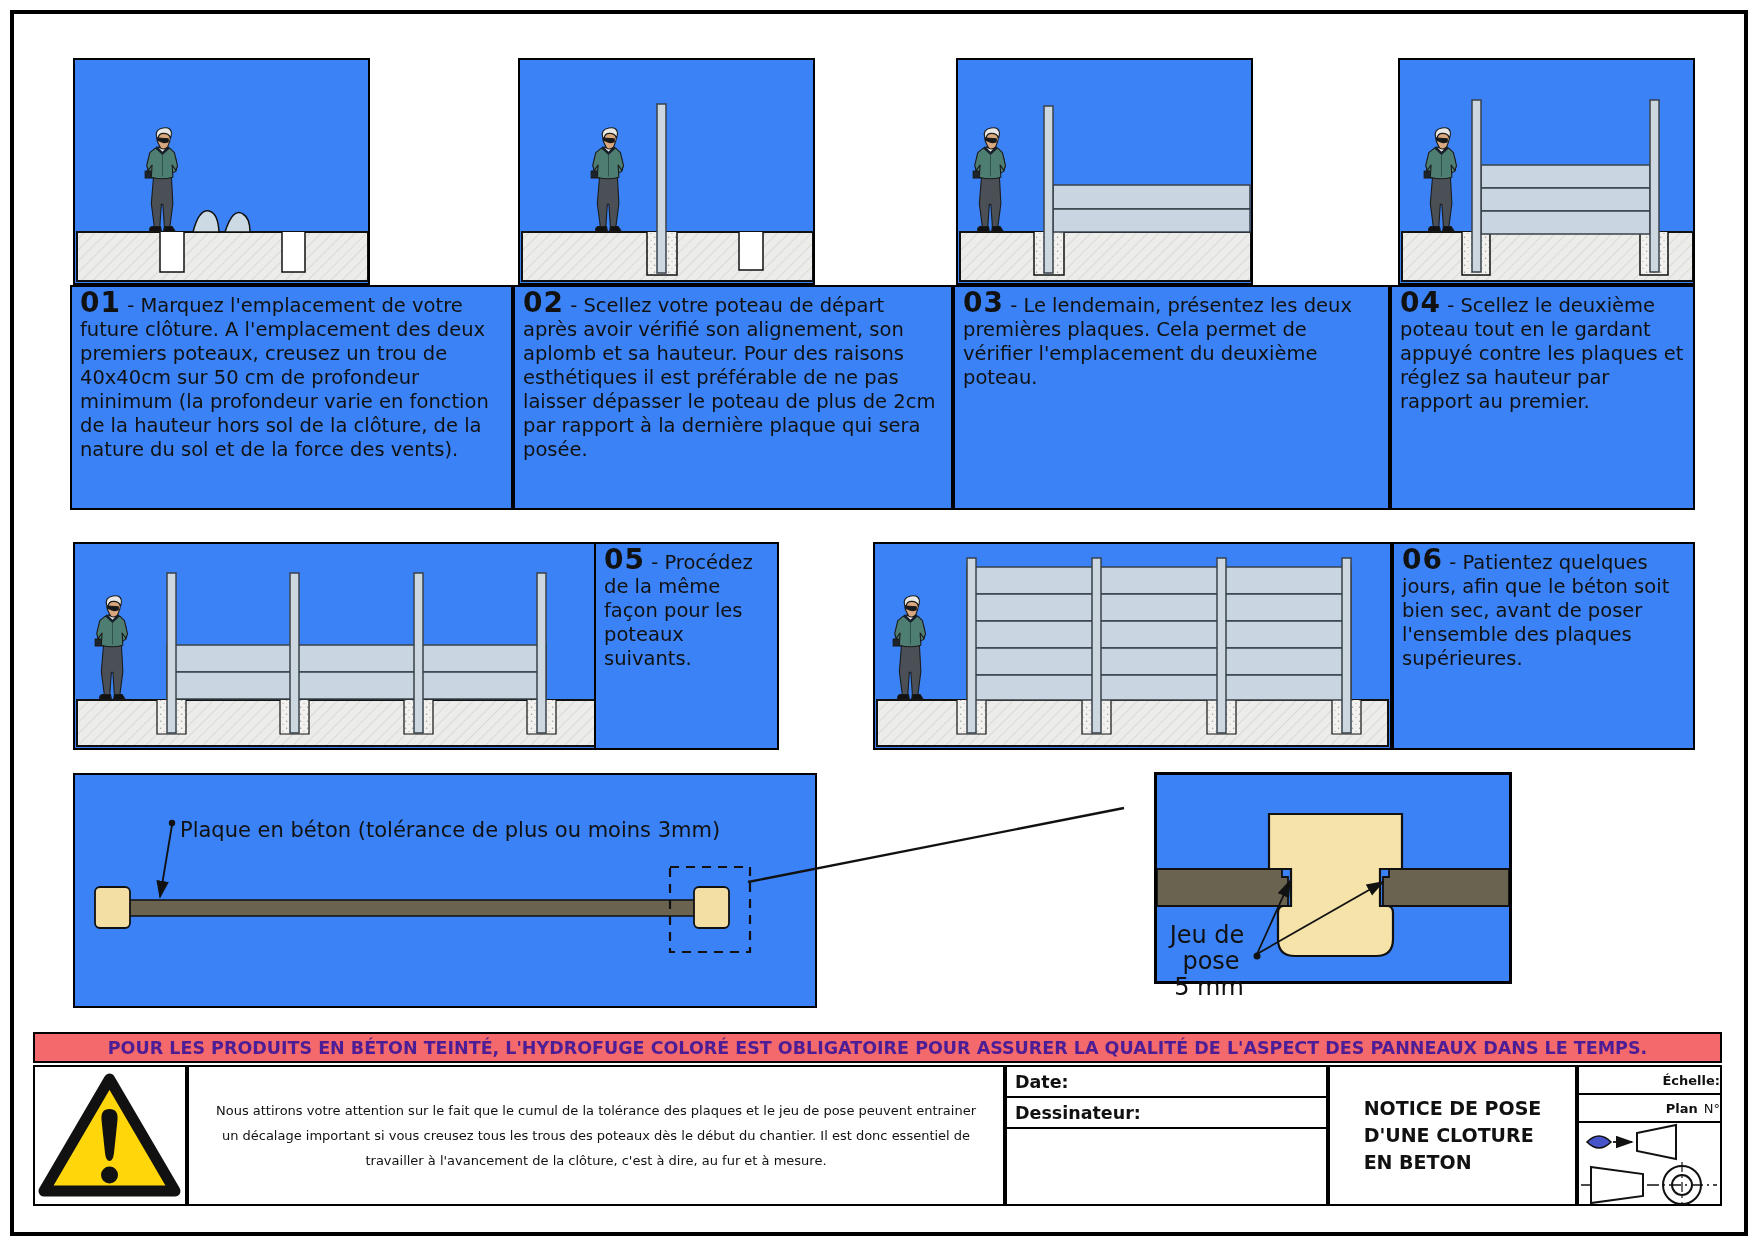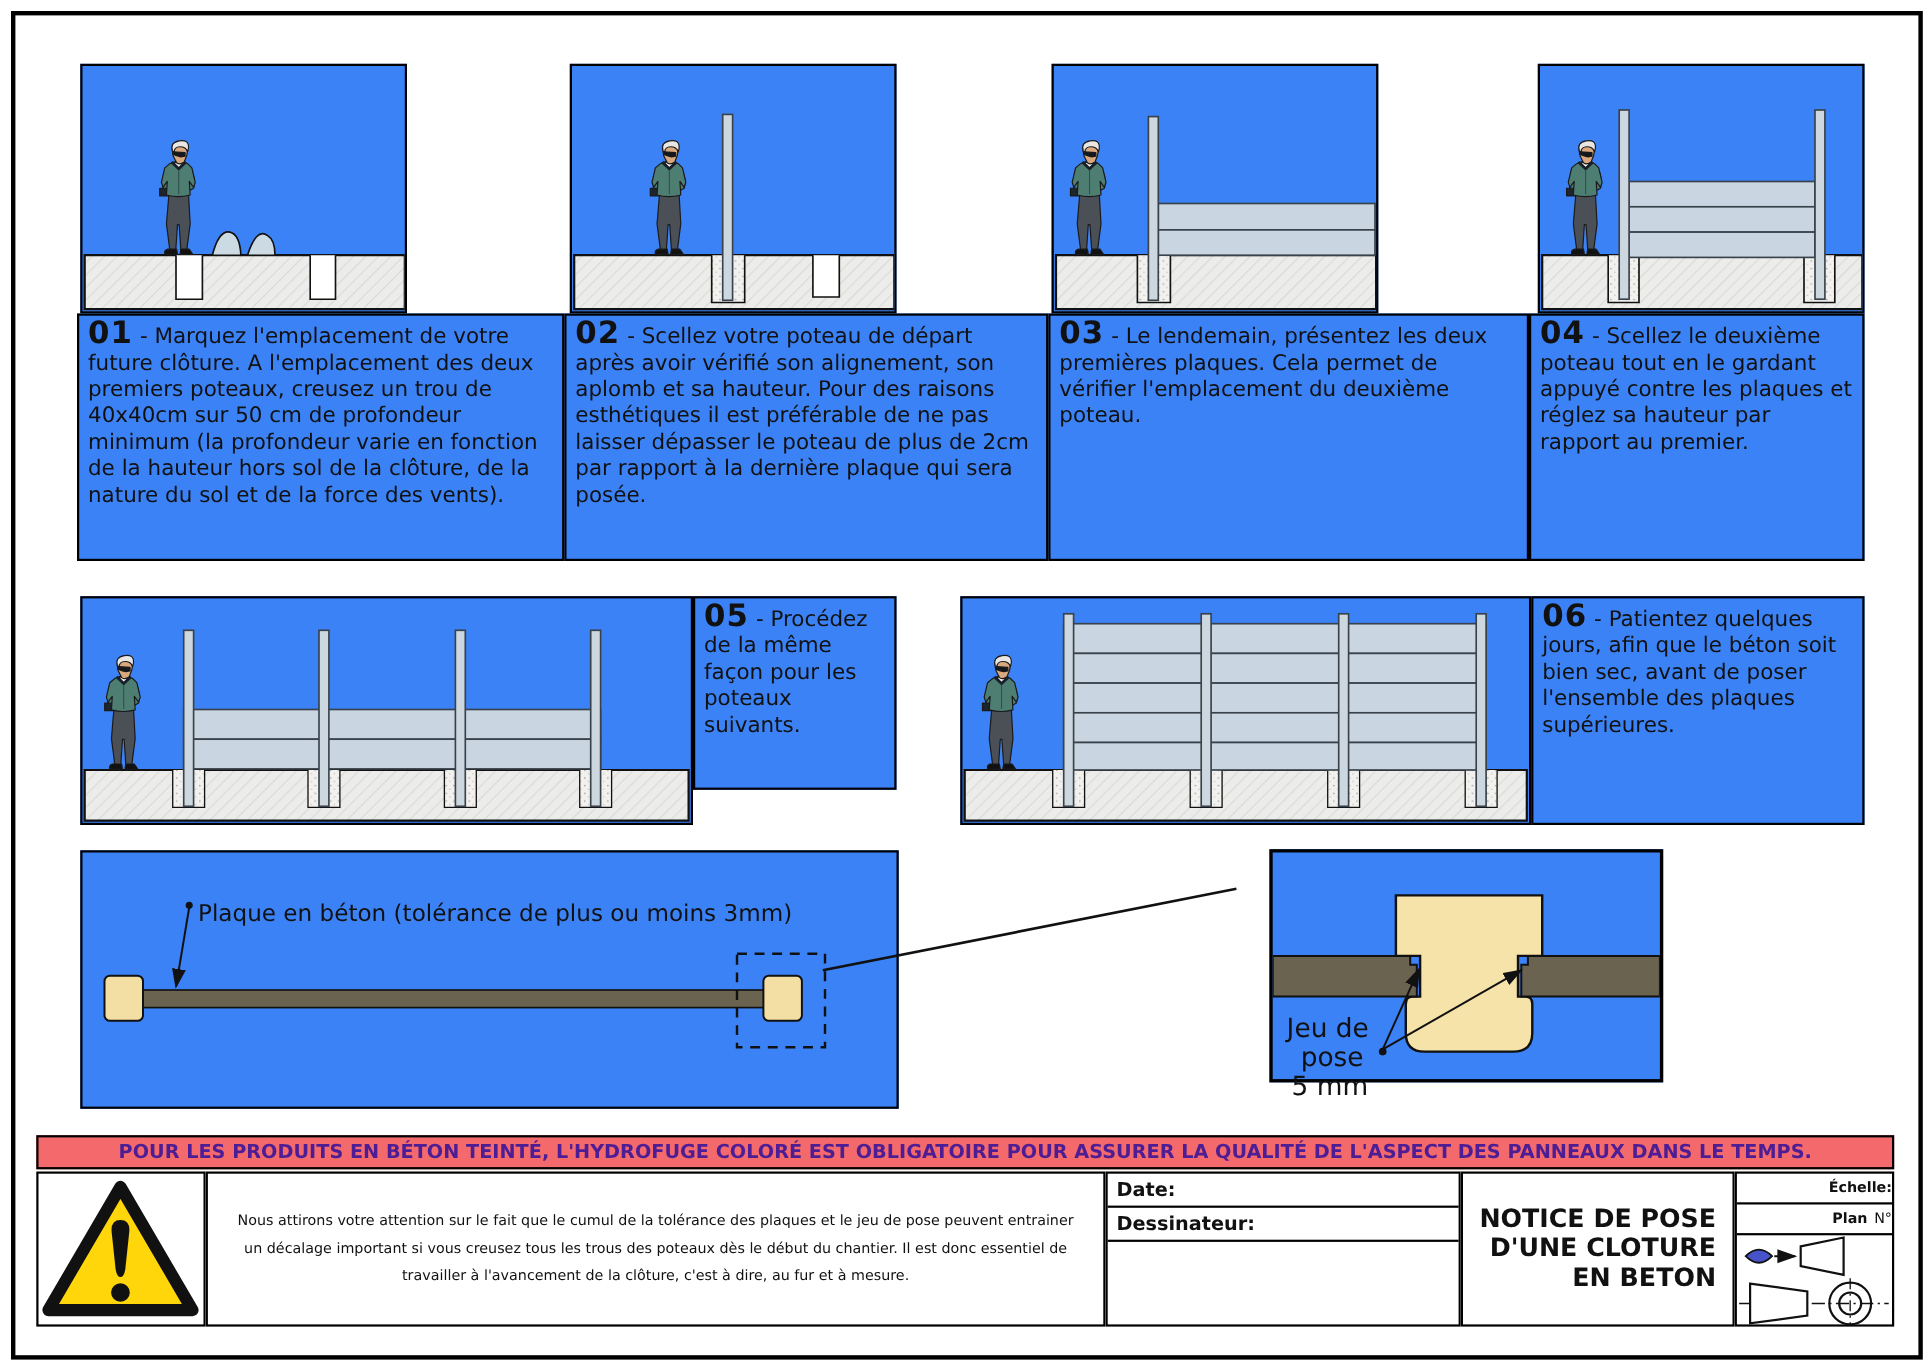--- a/index.html
+++ b/index.html
@@ -12,22 +12,22 @@
   .steptext{padding:4px 8px 4px 8px;font-size:19.5px;line-height:24px;}
   .steptext .num{font-size:28px;font-weight:bold;letter-spacing:1px;}
   .banner{position:absolute;left:33px;top:1032px;width:1689px;height:31px;background:#f4696b;
           border:2px solid #000;box-sizing:border-box;display:flex;align-items:center;justify-content:center;
           font-weight:bold;font-size:17.5px;color:#4c1d95;}
   .footer-box{position:absolute;top:1065px;height:141px;background:#fff;border:2.5px solid #000;box-sizing:border-box;}
   .para{display:flex;align-items:center;justify-content:center;text-align:center;
         font-size:13px;line-height:25px;padding:4px 18px;}
   .datebox .row{border-bottom:2px solid #000;height:29px;display:flex;align-items:center;
         padding-left:8px;font-weight:bold;font-size:17.5px;}
-  .titlebox{display:flex;align-items:center;justify-content:center;text-align:right;
-        font-weight:bold;font-size:23px;line-height:27px;white-space:pre-line;}
+  .titlebox{display:flex;align-items:center;justify-content:center;text-align:left;
+        font-weight:bold;font-size:19px;line-height:27px;white-space:pre-line;}
   .scalebox .srow{border-bottom:2px solid #000;height:26px;display:flex;align-items:center;
         padding-left:7px;font-size:13px;justify-content:flex-end;}
   .scalebox .srow b{font-weight:bold;}
   .scalebox .srow .nb{font-weight:normal;margin-left:6px;}
   .overlay{position:absolute;pointer-events:none;}
 </style>
 </head>
 <body>
 
 <div class="page">
@@ -137,21 +137,21 @@
       <path d="M452,156 v34 h29 v-34" fill="url(#speck)" stroke="#111" stroke-width="1.2"></path>
       <rect x="92" y="101" width="379" height="27" fill="#c9d6e2" stroke="#39424a" stroke-width="1.5"></rect>
       <rect x="92" y="128" width="379" height="27" fill="#c9d6e2" stroke="#39424a" stroke-width="1.5"></rect>
       <rect x="92" y="29" width="9" height="160" fill="#cdd7df" stroke="#39424a" stroke-width="1.5"></rect>
       <rect x="215" y="29" width="9" height="160" fill="#cdd7df" stroke="#39424a" stroke-width="1.5"></rect>
       <rect x="339" y="29" width="9" height="160" fill="#cdd7df" stroke="#39424a" stroke-width="1.5"></rect>
       <rect x="462" y="29" width="9" height="160" fill="#cdd7df" stroke="#39424a" stroke-width="1.5"></rect>
       <use href="#worker" transform="translate(14,52) scale(0.77)"></use>
     </svg>
   </div>
-  <div class="box steptext" style="left:630px;top:542px;width:185px;height:176px;">
+  <div class="box steptext" style="left:594px;top:542px;width:185px;height:208px;">
     <span class="num">05</span>
     <span>- Procédez de la même façon pour les poteaux suivants.</span>
   </div>
 
   <div class="box illus" style="left:873px;top:542px;width:519px;height:208px;">
     <svg width="515" height="204" viewBox="0 0 515 204">
       <path d="M2,156 h511 v46 h-511 Z" fill="url(#hatch)" stroke="#111" stroke-width="2"></path>
       <path d="M82,156 v34 h29 v-34" fill="url(#speck)" stroke="#111" stroke-width="1.2"></path>
       <path d="M207,156 v34 h29 v-34" fill="url(#speck)" stroke="#111" stroke-width="1.2"></path>
       <path d="M332,156 v34 h29 v-34" fill="url(#speck)" stroke="#111" stroke-width="1.2"></path>

